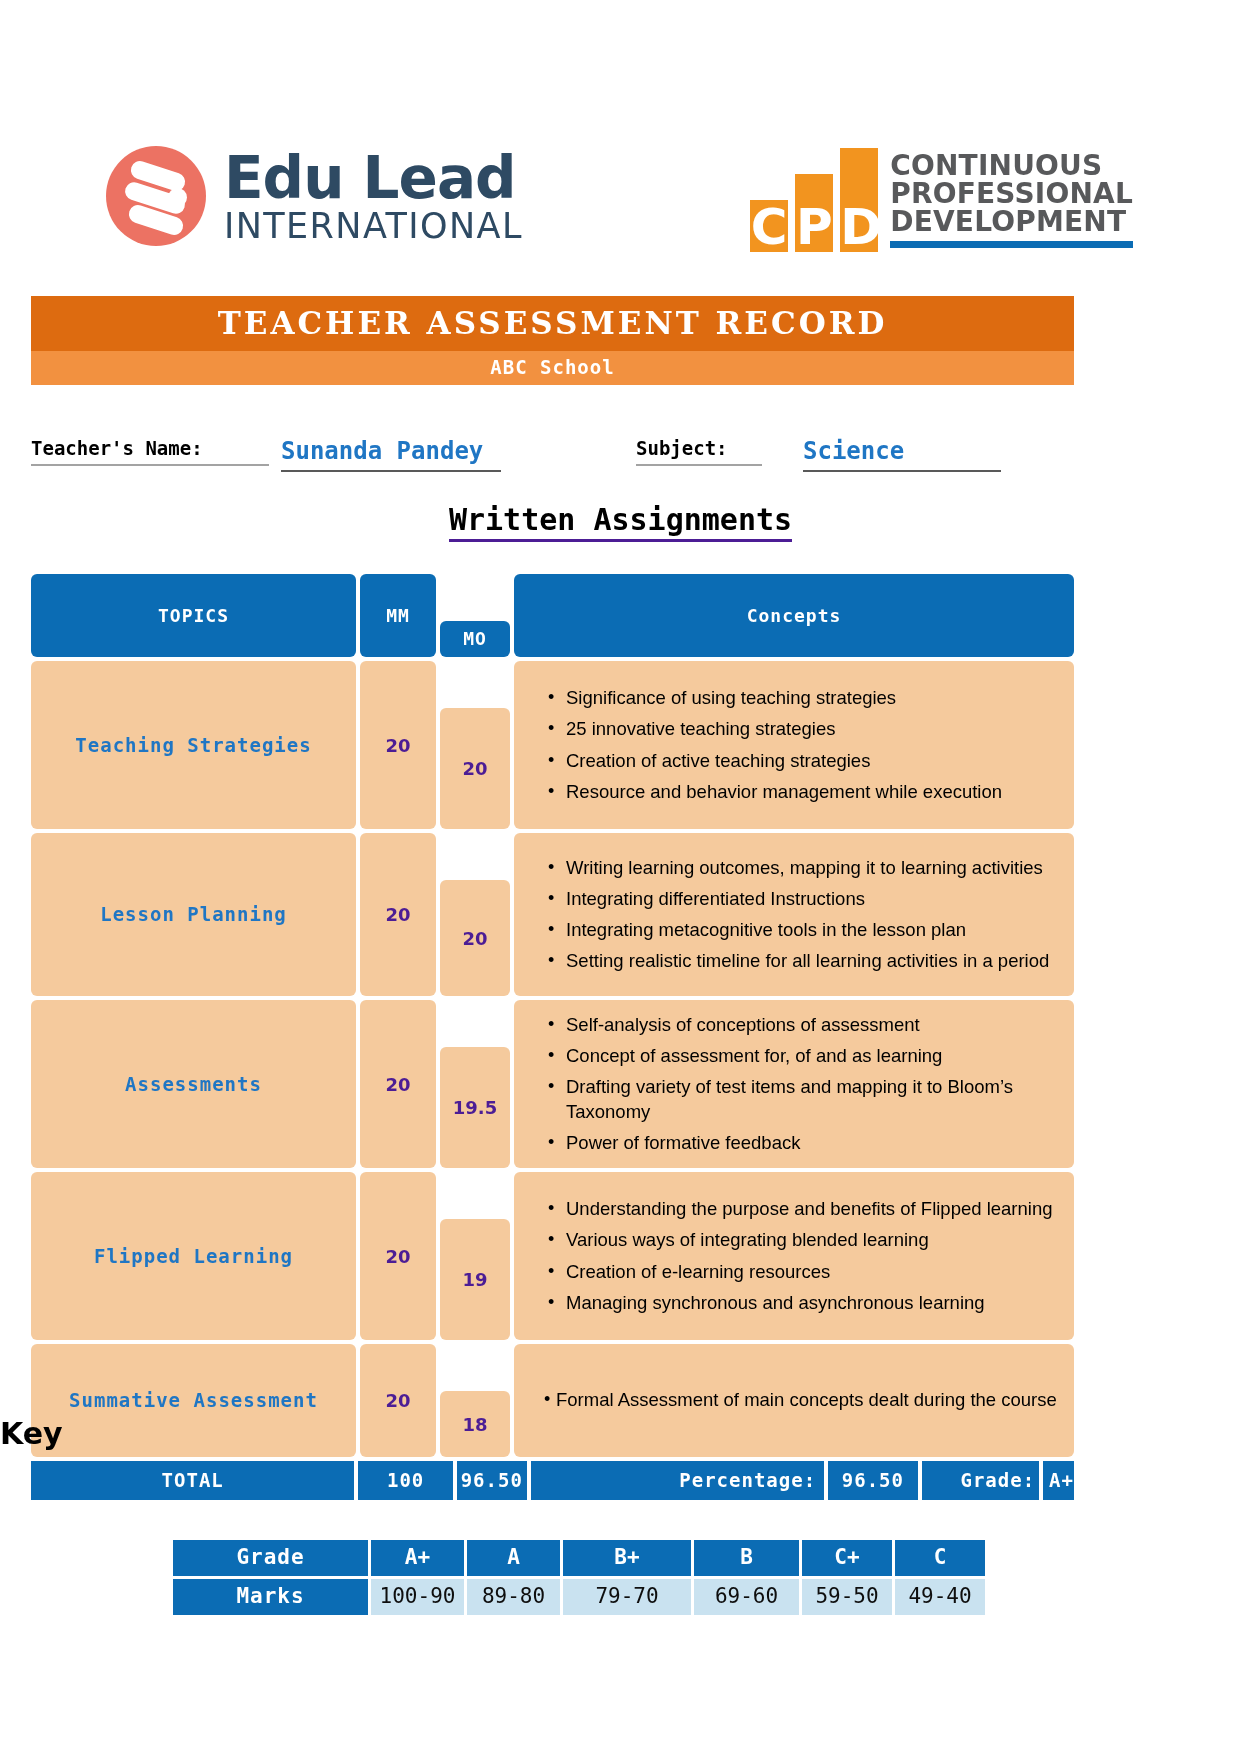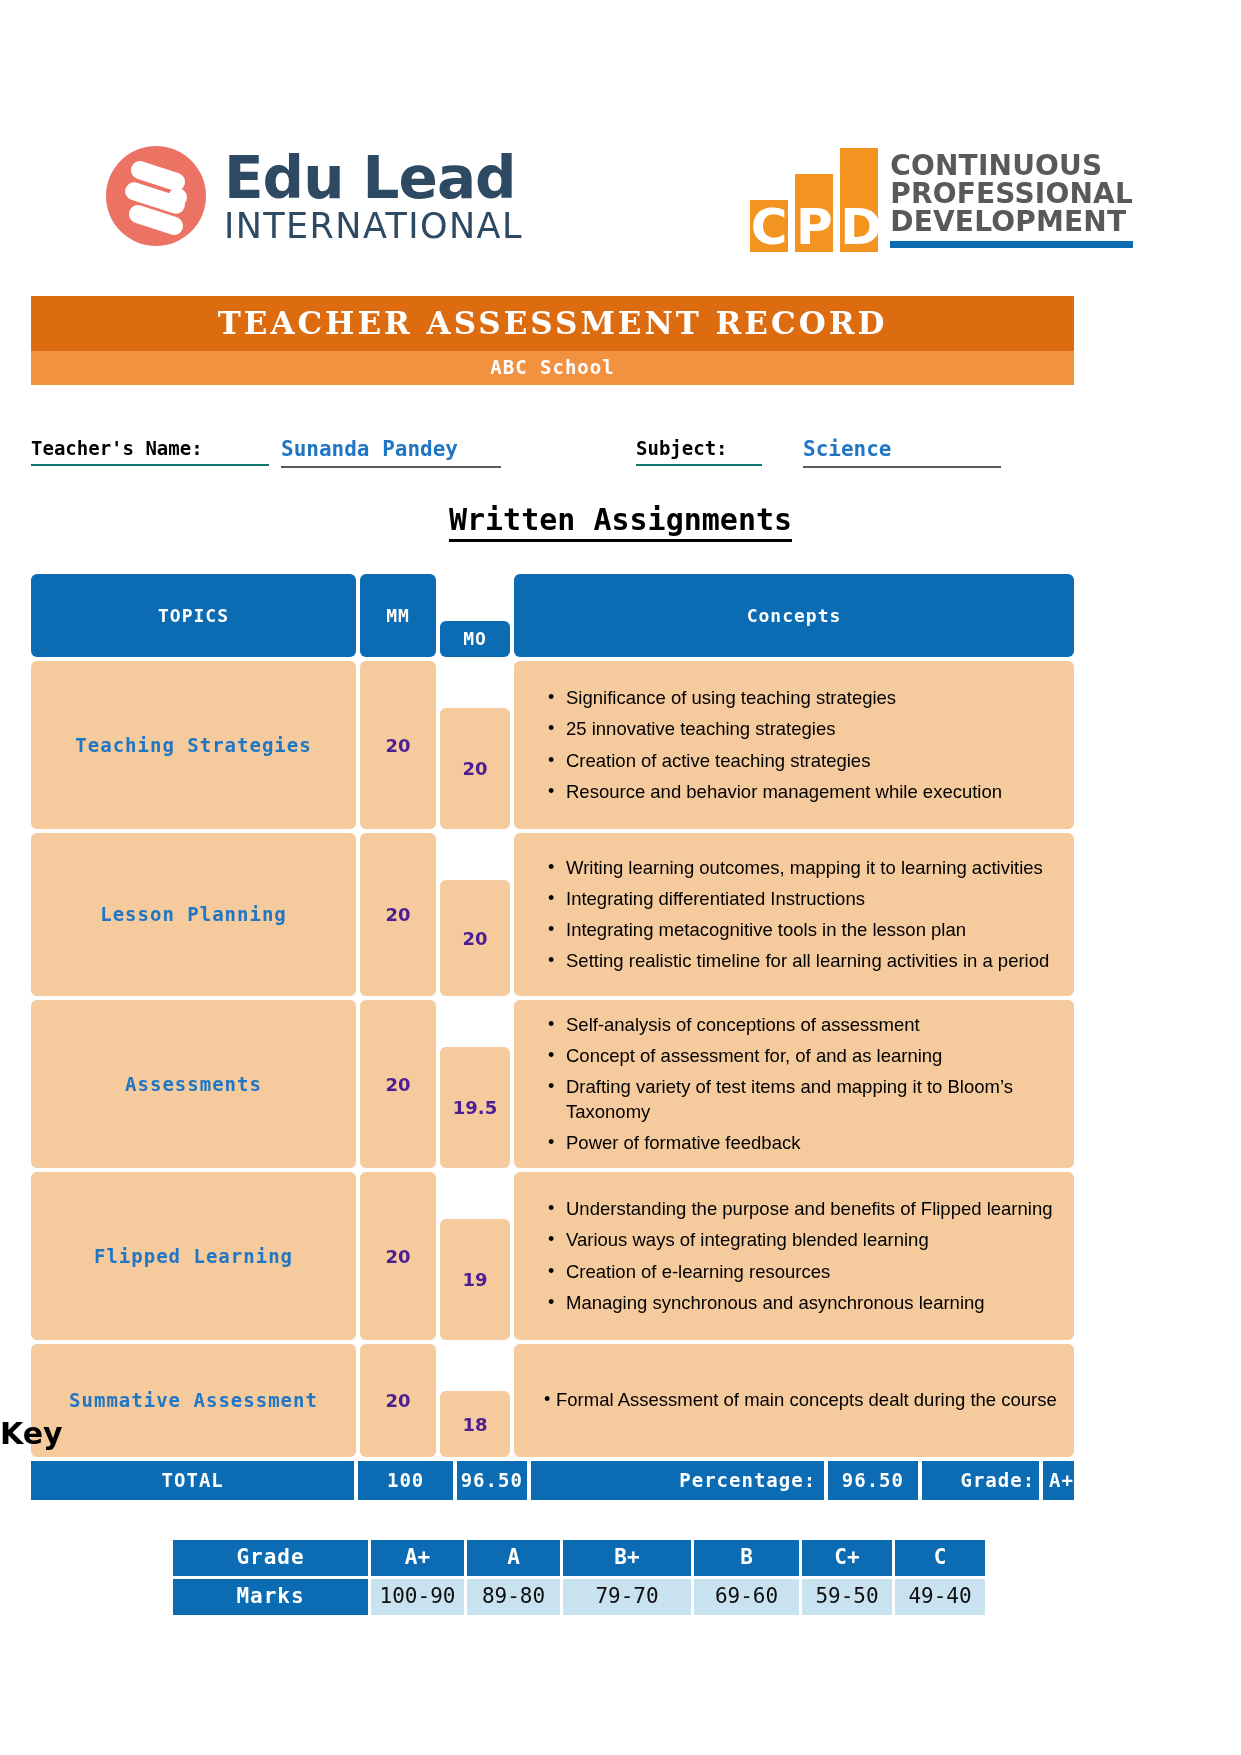--- a/index.html
+++ b/index.html
@@ -69,42 +69,42 @@
     font-size:19px; letter-spacing:1px;
     padding:5px 0 7px 0;
   }
 
   
   .inforow { position:absolute; left:31px; top:437px; width:1043px; height:40px; }
   .fld { position:absolute; white-space:nowrap; }
   .fld-label {
     font-family:"DejaVu Sans Mono", monospace; font-weight:bold;
     font-size:19px; color:#000000;
-    border-bottom:2px solid #0f766e; padding-bottom:5px;
+    border-bottom:2px solid #a3a3a3; padding-bottom:5px;
     display:inline-block;
   }
   .fld-value {
     font-family:"DejaVu Sans Mono", monospace; font-weight:bold;
-    font-size:21px; color:#1F76C4;
+    font-size:24px; color:#1F76C4;
     border-bottom:2px solid #595959; padding-bottom:5px;
     display:inline-block; text-align:left;
   }
   #teacher-label { left:0px; top:0px; width:238px; }
   #teacher-value { left:250px; top:0px; width:220px; }
   #subject-label { left:605px; top:0px; width:126px; }
   #subject-value { left:772px; top:0px; width:198px; }
 
   
   .section-heading {
     position:absolute; left:0; top:502px; width:1241px; text-align:center;
   }
   .section-heading span {
     font-family:"DejaVu Sans Mono", monospace; font-weight:bold;
     font-size:30px; color:#000000;
-    border-bottom:3px solid #000000; padding-bottom:2px;
+    border-bottom:3px solid #4c1d95; padding-bottom:2px;
   }
 
   
   .table { position:absolute; left:31px; top:574px; width:1043px; }
   .trow { display:flex; margin-bottom:4px; }
   .trow:last-child { margin-bottom:0; }
 
   .cell { background:#F5CA9D;border-radius:6px; }
   .c-topic  { width:325px; margin-right:4px; display:flex; align-items:center; justify-content:center; }
   .c-mm     { width:76px;  margin-right:4px; display:flex; align-items:center; justify-content:center; }

